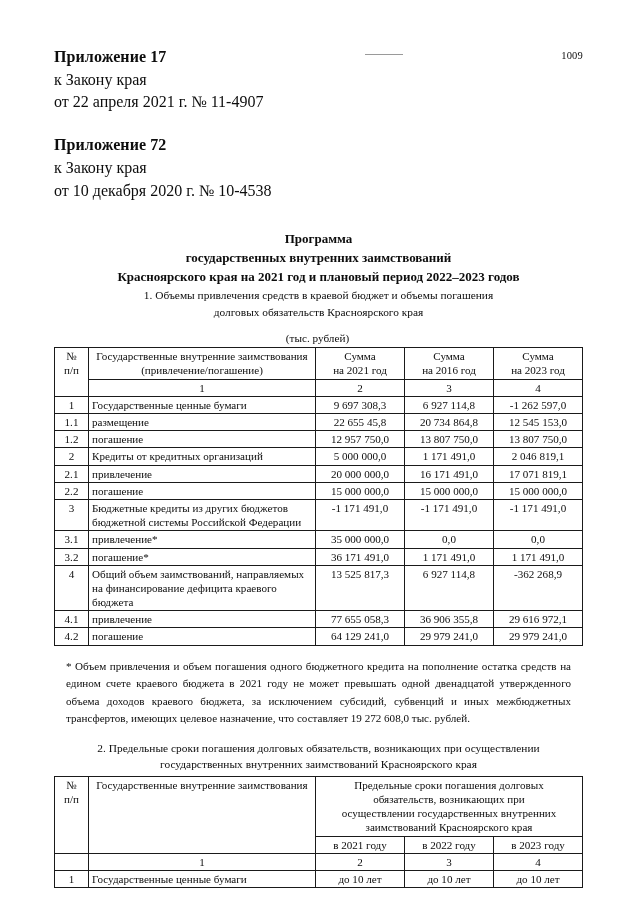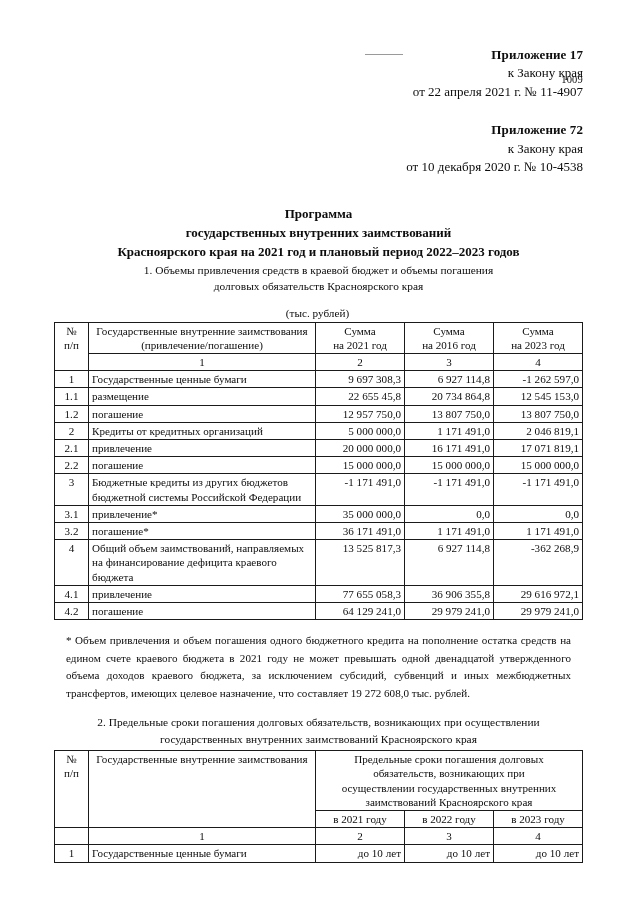--- a/index.html
+++ b/index.html
@@ -18,38 +18,37 @@
   }
   .page {
     position: relative;
     width: 637px;
     height: 905px;
     box-sizing: border-box;
     padding: 0 54px;
   }
   .page-number {
     position: absolute;
-    top: 28px;
+    top: 4px;
     right: 54px;
     font-size: 10.5px;
     letter-spacing: .2px;
   }
   .top-rule {
     position: absolute;
     top: 8px;
     left: 365px;
     width: 38px;
     height: 0;
     border-top: 1px solid #9a9a9a;
   }
 
   .appendix {
-    text-align: right;
     line-height: 1.42;
-    font-size: 13px;
+    font-size: 16px;
   }
   .appendix .a-title {
     font-weight: bold;
     letter-spacing: .1px;
   }
   .appendix-1 { margin-top: 46px; }
   .appendix-2 { margin-top: 20px; }
 
   .doc-title {
     margin-top: 28px;
@@ -82,21 +81,21 @@
   table.doc-table th {
     border: 1px solid #1a1a1a;
     padding: 1px 3px;
     font-weight: normal;
     font-size: 11.1px;
     line-height: 1.28;
     vertical-align: top;
   }
   .c-num  { text-align: center; width: 34px; vertical-align: middle; }
   .c-name { text-align: left; }
-  .c-val  { text-align: right; width: 89px; }
+  .c-val  { text-align: center; width: 89px; }
   .hdr-c  { text-align: center; vertical-align: middle; }
   .idx-row td { text-align: center; font-size: 11px; padding: 0 3px; }
 
   .footnote {
     margin-top: 12px;
     text-align: justify;
     line-height: 1.58;
     font-size: 11.1px;
     text-indent: 0;
   }

